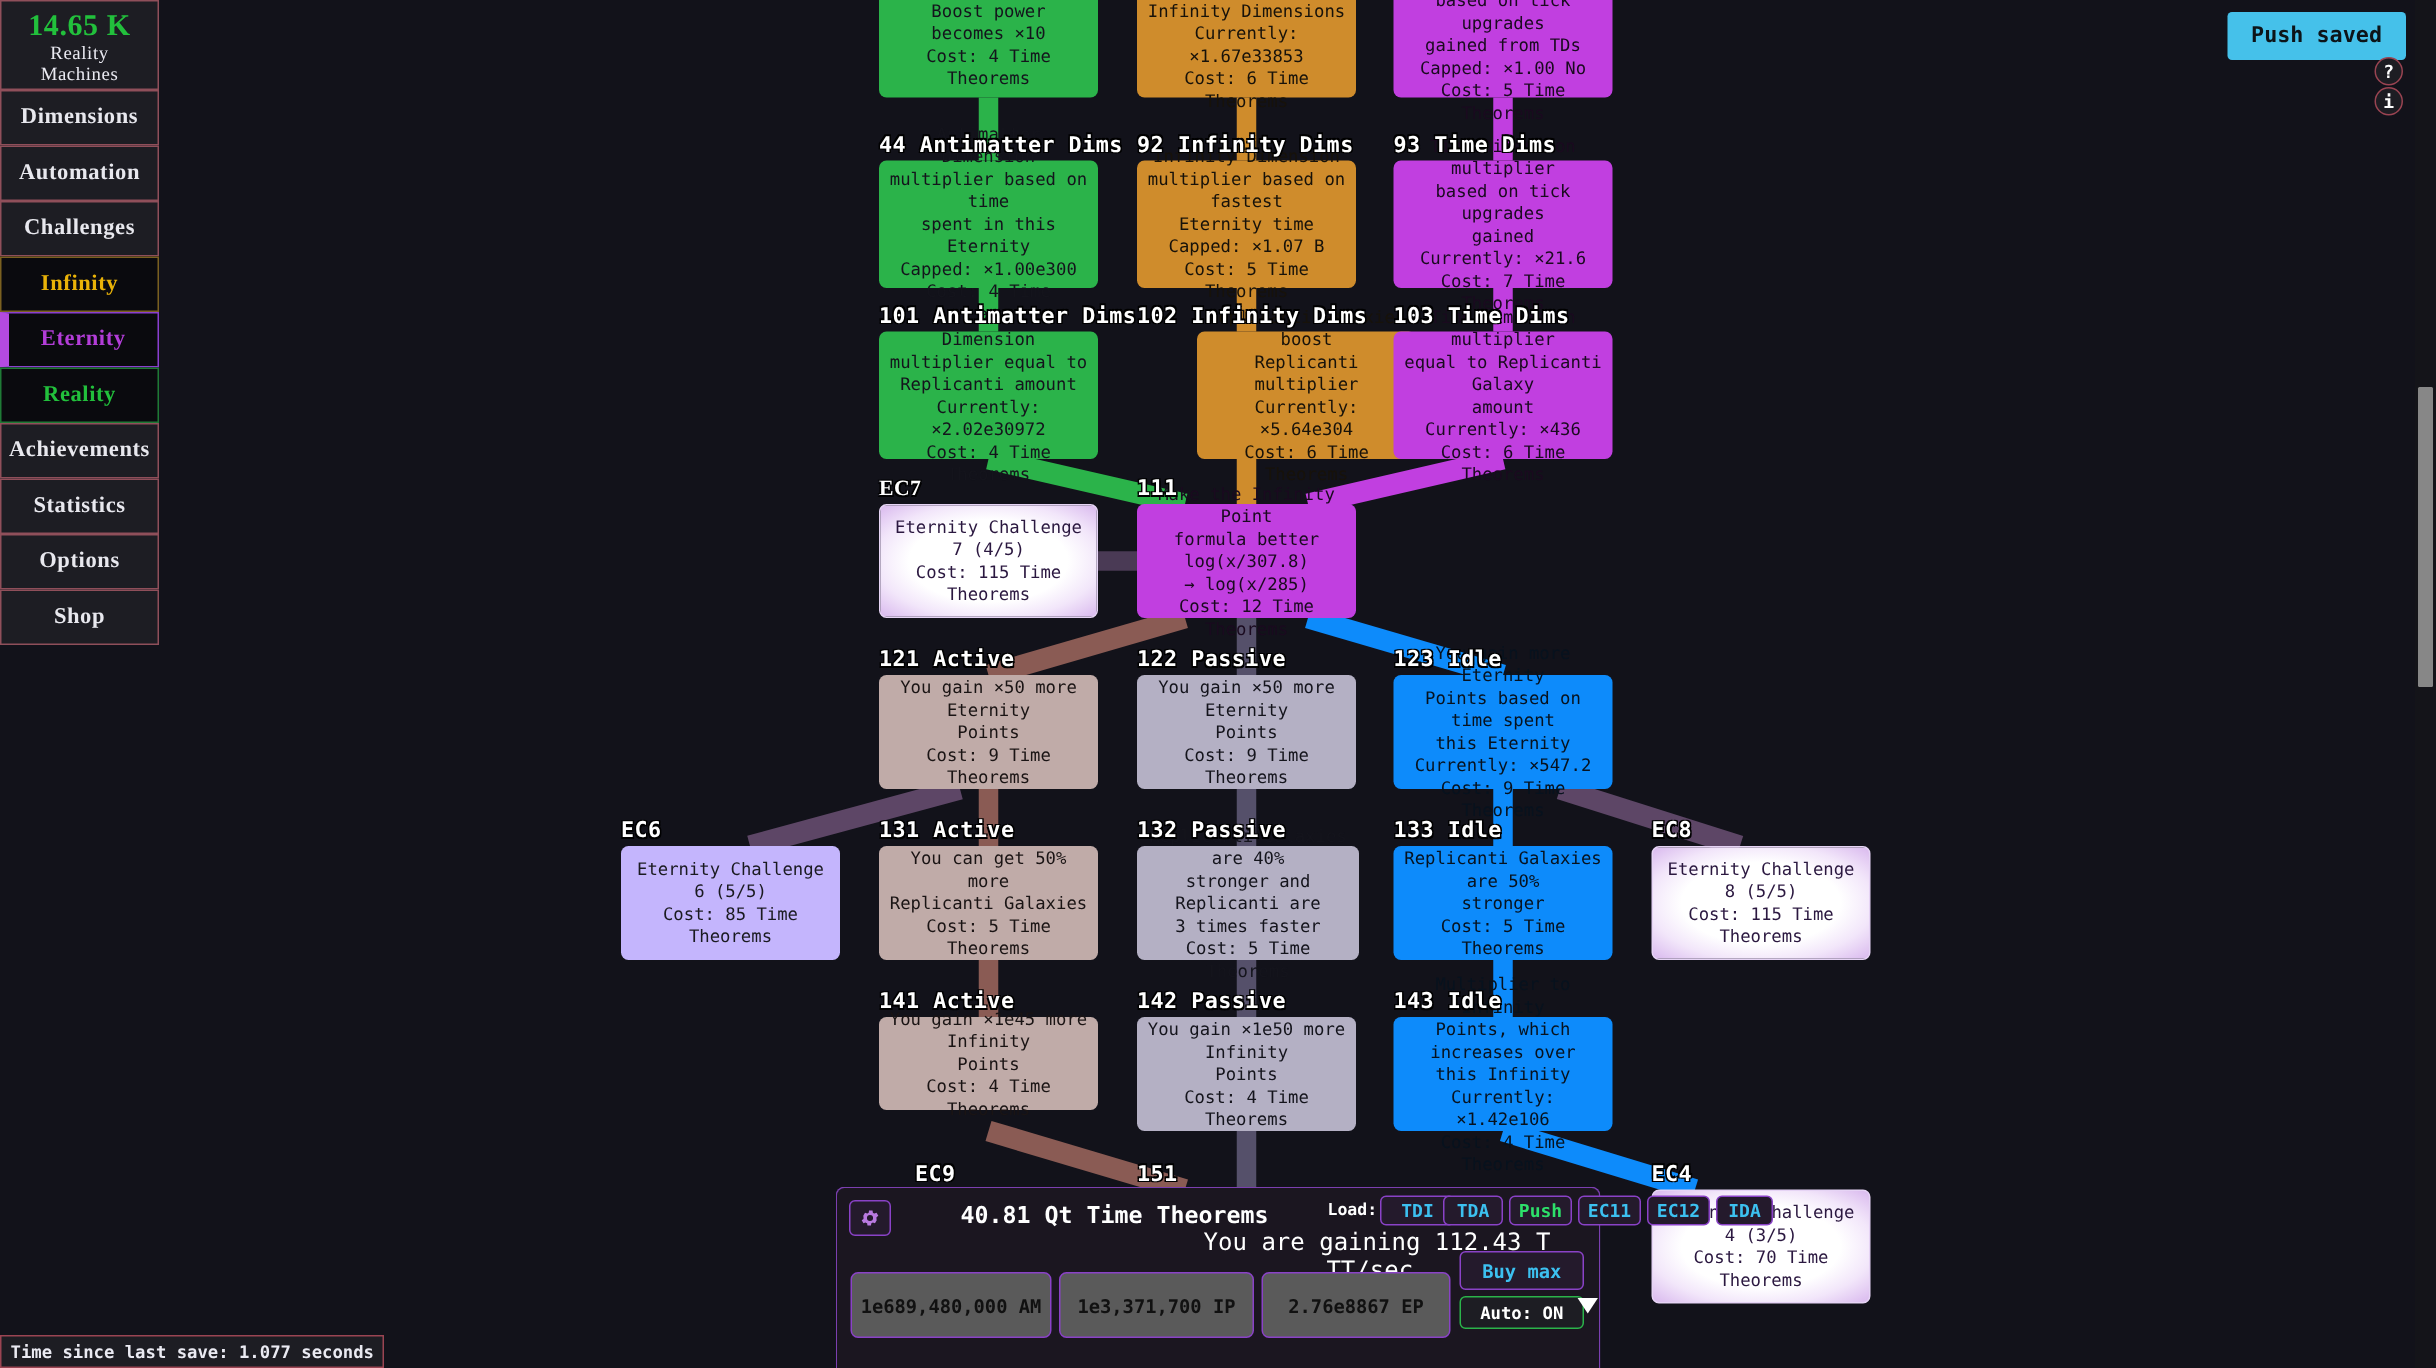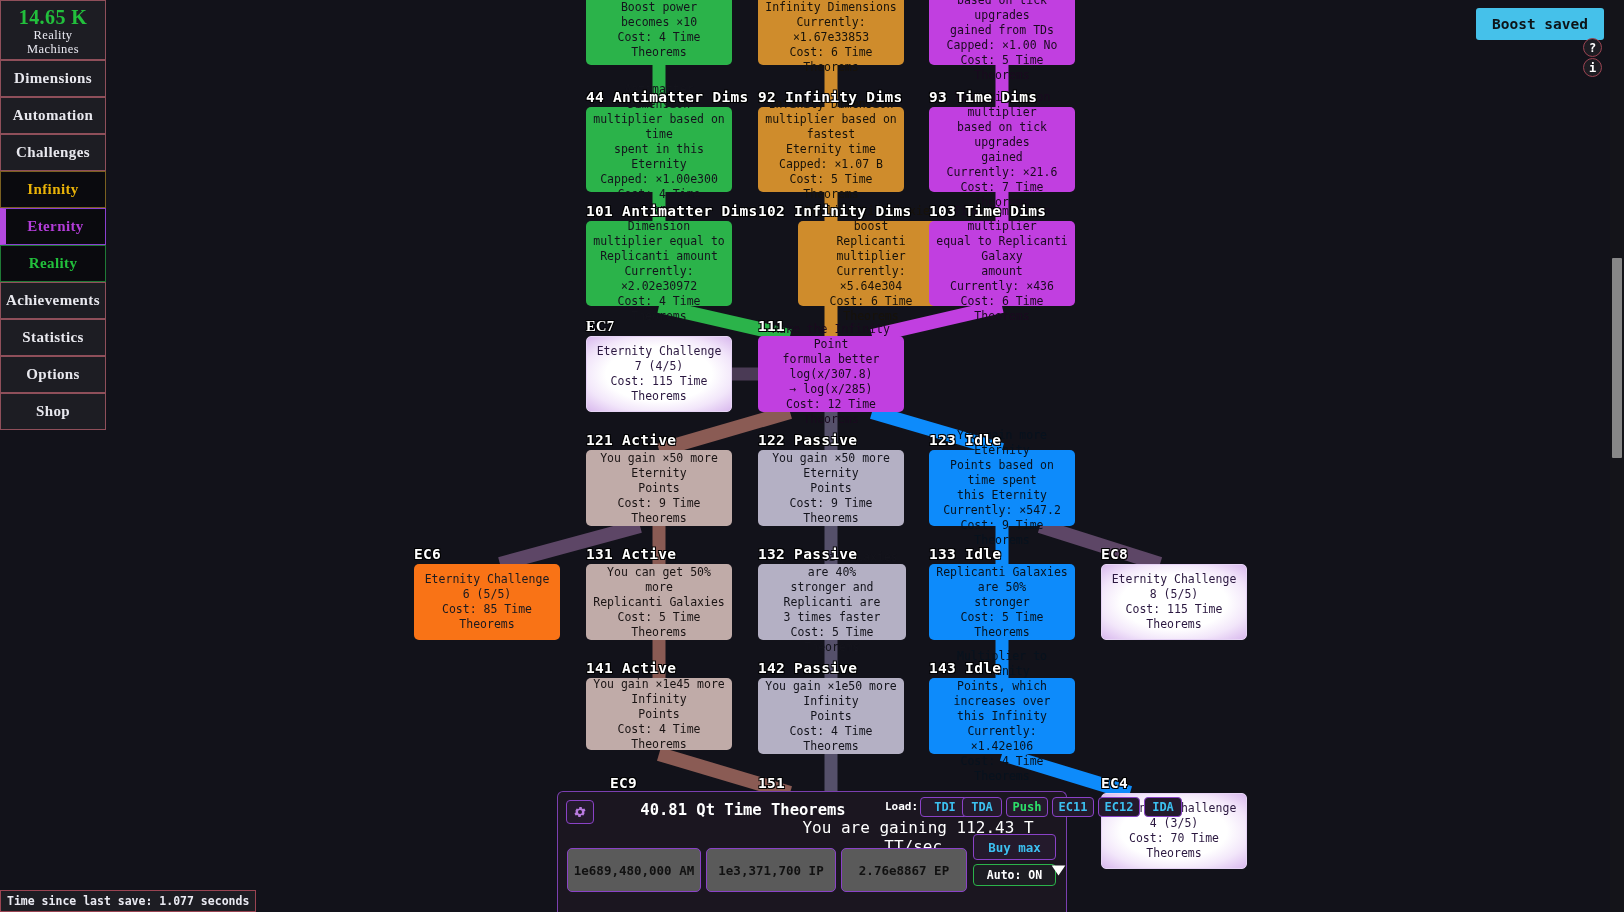--- a/index.html
+++ b/index.html
@@ -61,21 +61,21 @@
   .s-green   { background: #2bb34a; color: #14141c; }
   .s-orange  { background: #cf8c2c; color: #17120a; }
   .s-purple  { background: #c13fe0; color: #1a0a1f; }
   .s-active  { background: #c0aba8; color: #1a1414; }
   .s-passive { background: #b4b0c4; color: #14141c; }
   .s-idle    { background: #0d8bfb; color: #07121e; }
   .s-ec-lit  {
     background: radial-gradient(ellipse at center, #ffffff 0%, #ffffff 52%, #f2e6fa 74%, #d9b9ee 100%);
     color: #2b1840; border: 1px solid #e6d4f5;
   }
-  .s-ec-dim  { background: #f97316; color: #1a1a20; }
+  .s-ec-dim  { background: #c4b5fd; color: #1a1a20; }
 
   
   #bottom-panel {
     position: absolute; left: 557px; top: 791px;
     width: 510px; height: 121px;
     background: #1b1620;
     border: 1px solid #7b3fb0; border-bottom: none;
     border-radius: 6px 6px 0 0;
     z-index: 60;
   }
@@ -307,21 +307,21 @@
         <span class="txt">Replicanti Galaxies are 50%
 stronger
 Cost: 5 Time Theorems</span>
       </div>
       <div class="lbl" style="left: 929px; top: 546px;">133 Idle</div>
       <div class="study s-ec-lit" style="left: 1101px; top: 564px; width: 146px; height: 76px;">
         <span class="txt">Eternity Challenge 8 (5/5)
 Cost: 115 Time Theorems</span>
       </div>
       <div class="lbl" style="left: 1101px; top: 546px;">EC8</div>
-      <div class="study s-active" style="left: 586px; top: 678px; width: 146px; height: 72px;">
+      <div class="study s-active" style="left: 586px; top: 678px; width: 146px; height: 62px;">
         <span class="txt">You gain ×1e45 more Infinity
 Points
 Cost: 4 Time Theorems</span>
       </div>
       <div class="lbl" style="left: 586px; top: 660px;">141 Active</div>
       <div class="study s-passive" style="left: 758px; top: 678px; width: 146px; height: 76px;">
         <span class="txt">You gain ×1e50 more Infinity
 Points
 Cost: 4 Time Theorems</span>
       </div>
@@ -383,20 +383,20 @@
     <div class="res-box" style="left:283px;width:126px;">2.76e8867 EP</div>
     <div id="buy-max">Buy max</div>
     <div id="auto-toggle">Auto: ON</div>
   </div>
   <div id="panel-collapse">
     <svg width="17" height="17" viewBox="0 0 20 20" aria-hidden="true">
         <polygon points="2,4 18,4 10,16" fill="#ffffff"></polygon>
       </svg>
   </div>
 
-  <div id="game-saved">Boost saved</div>
+  <div id="game-saved">Push saved</div>
   <div class="help-circle" style="top:38px;">?</div>
   <div class="help-circle" style="top:58px;">i</div>
   <div id="save-timer">Time since last save: 1.077 seconds</div>
   <div id="scrollbar-track"></div>
   <div id="scrollbar-thumb"></div>
 
 </div>
 
 </body></html>

